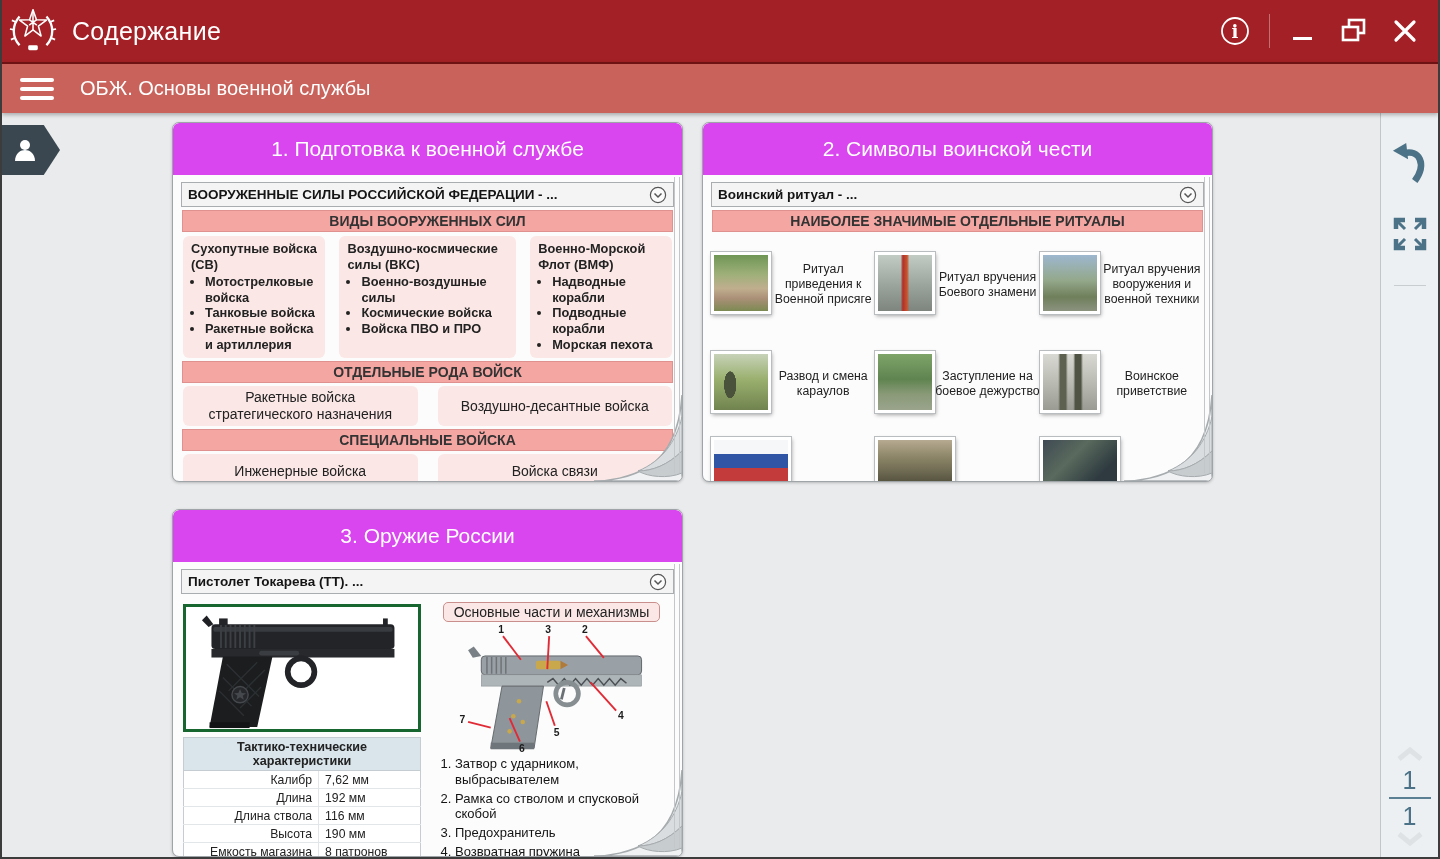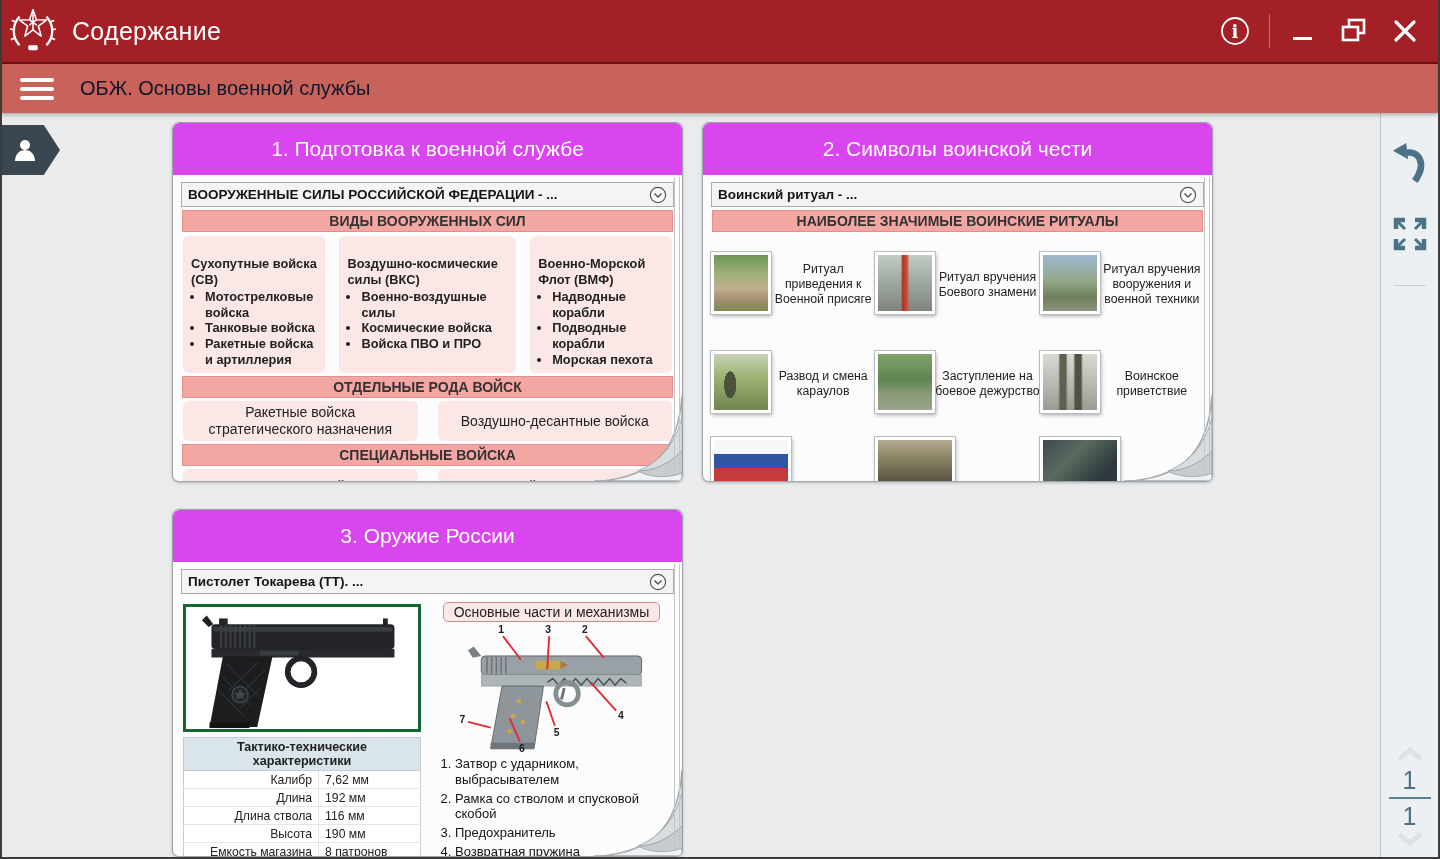--- a/index.html
+++ b/index.html
@@ -13,21 +13,21 @@
   .win-title { color:#fff; font-size:25px; margin-left:14px; letter-spacing:.3px; }
   .win-controls { margin-left:auto; display:flex; align-items:center; gap:16px; margin-right:16px; }
   .win-controls .btn { background:none; border:none; cursor:pointer; display:flex; align-items:center; padding:2px; }
   .ctrl-sep { width:1px; height:34px; background:rgba(255,255,255,.35); }
 
   
   .menubar { height:51px; background:#C9625B; border-top:2px solid #6E1214; display:flex; align-items:center;
              position:relative; z-index:5; box-shadow:0 2px 4px rgba(0,0,0,.28); }
   .hamburger { margin-left:14px; background:none; border:none; cursor:pointer; display:flex; flex-direction:column; gap:5px; padding:4px; }
   .hamburger span { display:block; width:34px; height:4px; background:#fff; border-radius:2px; }
-  .menu-title { color:#0f172a; font-size:20px; margin-left:22px; }
+  .menu-title { color:#ffffff; font-size:20px; margin-left:22px; }
 
   
   .main { position:absolute; top:113px; left:0; width:1382px; height:746px; background:#E9EBEC; overflow:hidden; }
 
   .person-tab { position:absolute; left:0; top:12px; width:58px; height:50px; background:#3A4750;
     clip-path:polygon(0 0,72% 0,100% 50%,72% 100%,0 100%); display:flex; align-items:center; cursor:pointer;
     filter:drop-shadow(2px 3px 3px rgba(0,0,0,.45)); border:none; }
   .person-tab svg { margin-left:10px; }
 
   
@@ -41,21 +41,21 @@
   .card-header { height:52px; background:#d946ef; border-radius:6px 6px 0 0; color:#fff; font-size:21px;
                  display:flex; align-items:center; justify-content:center; cursor:pointer; }
   .term-bar { height:25px; margin:7px 8px 2px; border:1px solid #A9ADB0; background:#F4F4F4;
               display:flex; align-items:center; padding:0 6px; font-weight:bold; font-size:13.5px; color:#141414; cursor:pointer; }
   .term-bar svg { margin-left:auto; flex:0 0 auto; }
   .banner { margin:3px 9px 2px; background:#F4A6A3; border:1px solid #DE918E; border-radius:0; text-align:center;
             font-weight:bold; font-size:14px; color:#333; padding:2px 0; }
 
   
   .branches { display:flex; justify-content:space-between; gap:14px; margin:4px 10px 2px; }
-  .branch { background:#FBE8E6; border-radius:6px; padding:20px 8px 6px; font-size:12.8px; line-height:1.22;
+  .branch { background:#FBE8E6; border-radius:6px; padding:5px 8px 6px; font-size:12.8px; line-height:1.22;
             color:#222; font-weight:bold; }
   .branch:nth-child(1){ flex:0 0 29%; } .branch:nth-child(2){ flex:0 0 36%; } .branch:nth-child(3){ flex:0 0 29%; }
   .branch-title { margin-bottom:2px; }
   .branch ul { margin:0; padding-left:14px; list-style:disc; }
   .two-boxes { display:flex; justify-content:space-between; gap:20px; margin:3px 10px 2px; }
   .tbox { flex:1; background:#FBE8E6; border-radius:6px; display:flex; align-items:center; justify-content:center;
           text-align:center; font-size:14px; color:#222; min-height:35px; padding:3px 12px; line-height:1.2; }
 
   
   .ritual-grid { display:grid; grid-template-columns:1fr 1fr 1fr; grid-template-rows:98px 100px auto; margin:1px 8px 0; }
@@ -226,21 +226,21 @@
 
     <section class="card" id="card2">
       <header class="card-header">2. Символы воинской чести</header>
       <div class="term-bar">
         <span>Воинский ритуал - ...</span>
         <svg width="18" height="18" viewBox="0 0 18 18">
           <circle cx="9" cy="9" r="7.6" fill="#FBFBFB" stroke="#555" stroke-width="1.2"></circle>
           <polyline points="5.5,7.5 9,11 12.5,7.5" fill="none" stroke="#555" stroke-width="1.5"></polyline>
         </svg>
       </div>
-      <div class="banner">НАИБОЛЕЕ ЗНАЧИМЫЕ ВОИНСКИЕ РИТУАЛЫ</div>
+      <div class="banner">НАИБОЛЕЕ ЗНАЧИМЫЕ ОТДЕЛЬНЫЕ РИТУАЛЫ</div>
       <div class="ritual-grid">
         <div class="figure">
           <div class="photo-wrap">
               <div class="photo p1"></div>
             </div>
           <div class="caption">Ритуал приведения к Военной присяге</div>
         </div>
         <div class="figure">
           <div class="photo-wrap">
               <div class="photo p2"></div>

